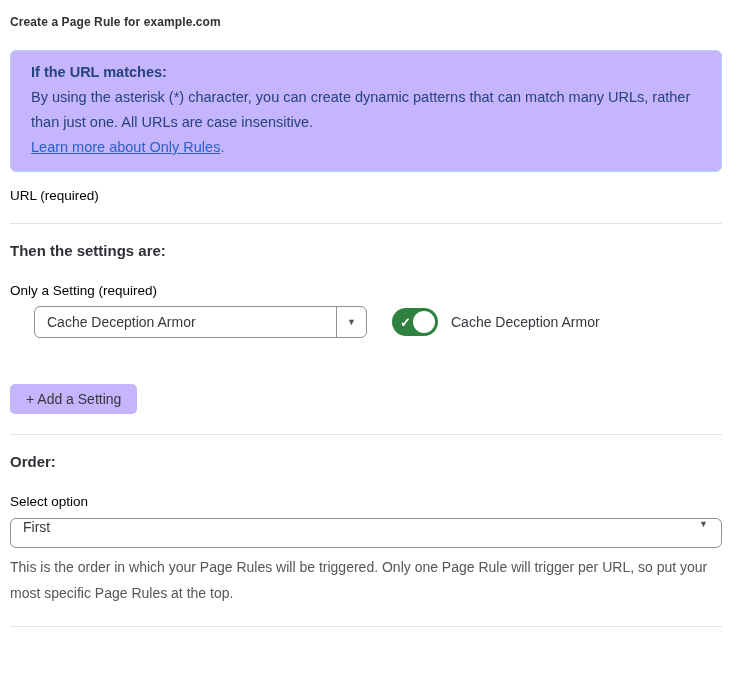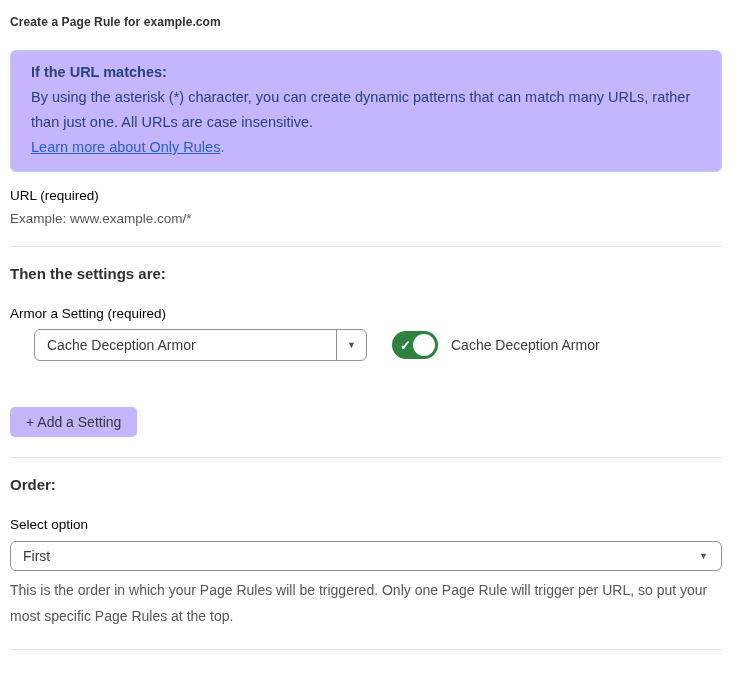--- a/index.html
+++ b/index.html
@@ -91,21 +91,21 @@
     border: none; border-radius: 5px;
     font-family: "Liberation Sans", sans-serif;
     font-size: 14px; color: #36373a; background: #d6d6d6; cursor: pointer;
     white-space: nowrap;
   }
   .btn-add { margin-top: 46px; background: #c4b5fd; }
 
   .full-select {
     width: 100%; height: 30px; margin-top: 9px;
     border: 1px solid #8f9196; border-radius: 6px;
-    display: flex; align-items: center; background: #fff; cursor: pointer;
+    display: flex; align-items: flex-start; background: #fff; cursor: pointer;
   }
   .full-select .select-value { flex: 1; padding: 0 12px; font-size: 14px; color: #36393f; }
   .full-select .arrow { padding: 0 13px; color: #555; font-size: 9px; }
 
   .help-text {
     font-size: 14px; color: #54565a; line-height: 26px; margin-top: 6px;
   }
 
   .order-label { margin-top: 24px; }
 </style>
@@ -116,27 +116,26 @@
 
   <h1 class="page-title">Create a Page Rule for example.com</h1>
 
   <div class="info-box">
     <div class="info-heading">If the URL matches:</div>
     <div>By using the asterisk (*) character, you can create dynamic patterns that can match many URLs, rather than just one. All URLs are case insensitive.</div>
     <div><a class="info-link">Learn more about Only Rules</a><span class="info-link-suffix" style="color:#2c61c7;">.</span></div>
   </div>
 
   <label class="field-label">URL (required)</label>
-  <div class="hint-text">Example: www.example.com/*</div>
 
   <hr class="divider">
 
   <h2 class="section-heading">Then the settings are:</h2>
 
-  <label class="field-label pick-label">Armor a Setting (required)</label>
+  <label class="field-label pick-label">Only a Setting (required)</label>
 
   <div class="setting-row">
     <div class="select-box">
       <span class="select-value">Cache Deception Armor</span>
       <span class="select-arrow-btn">
           <span>▼</span>
         </span>
     </div>
     <div class="toggle-group">
       <div class="toggle">

